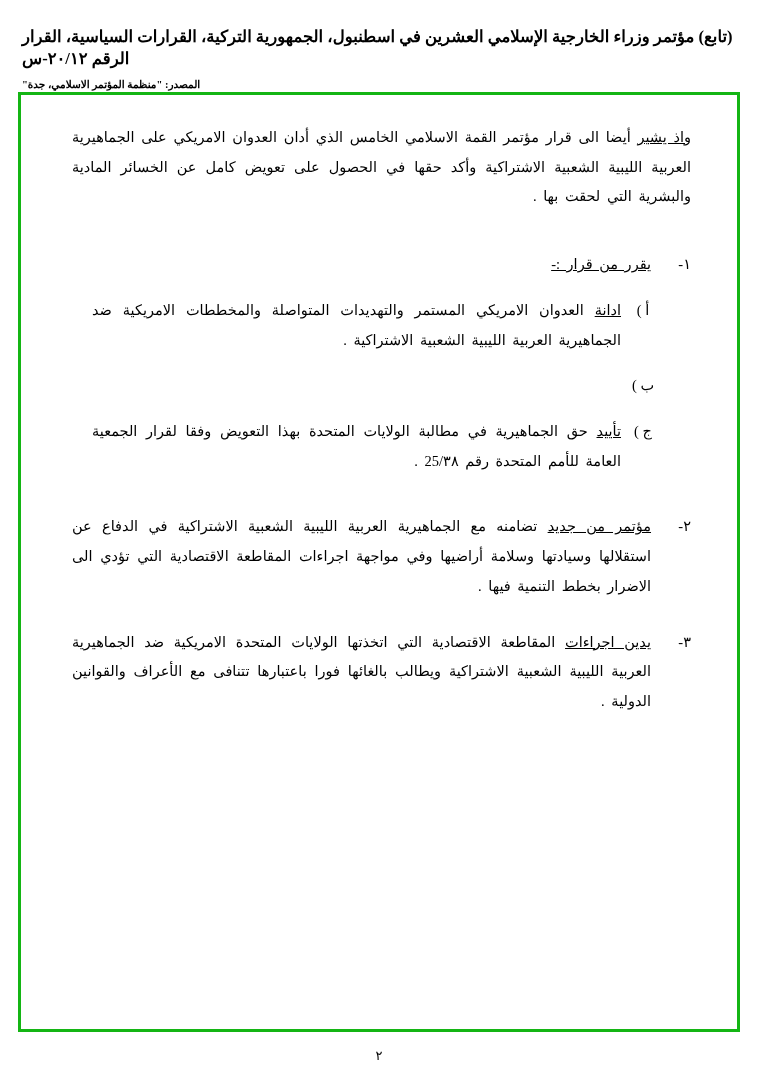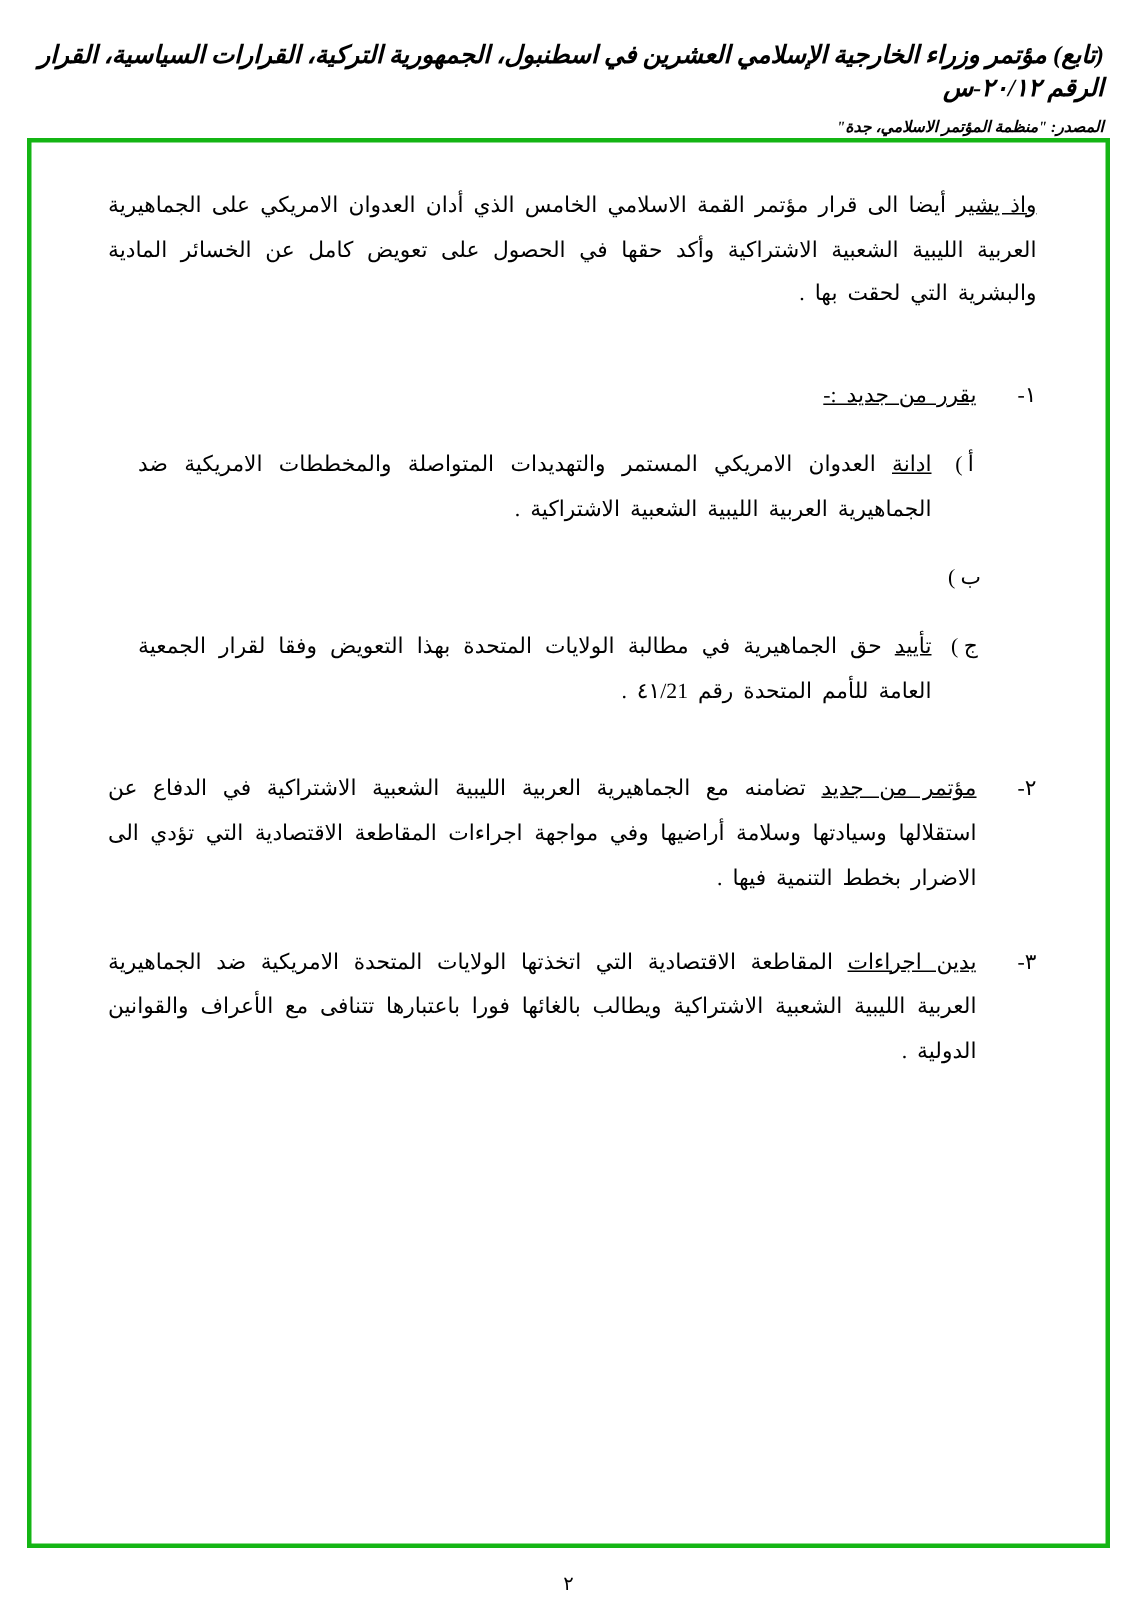--- a/index.html
+++ b/index.html
@@ -16,22 +16,21 @@
     overflow: hidden;
   }
   .page {
     width: 758px;
     height: 1078px;
     position: relative;
     box-sizing: border-box;
   }
   .header {
     padding: 26px 22px 0 22px;
-    text-align: right;
-    font-style: italic;
+    text-align: left;
   }
   .header-title {
     font-size: 16.5px;
     font-weight: bold;
     line-height: 1.35;
     direction: rtl;
     letter-spacing: 0px;
   }
   .header-source {
     margin-top: 7px;
@@ -144,39 +143,39 @@
       </div>
 
       <div class="spacer-sm"></div>
 
 
       <div class="spacer-sm"></div>
 
       <div class="numbered">
         <div class="num-marker">١-</div>
         <div class="num-body">
-          <span class="u">يقرر من جديد :-</span><span></span>
+          <span class="u">يقرر من قرار :-</span><span></span>
         </div>
       </div>
 
       <div class="lettered">
         <div class="letter-marker">أ )</div>
         <div class="letter-body">
           <span class="u">ادانة</span><span> العدوان الامريكي المستمر والتهديدات المتواصلة والمخططات الامريكية ضد الجماهيرية العربية الليبية الشعبية الاشتراكية .</span>
         </div>
       </div>
 
       <div class="lettered">
         <div class="letter-marker">ب )</div>
       </div>
 
       <div class="lettered">
         <div class="letter-marker">ج )</div>
         <div class="letter-body">
-          <span class="u">تأييد</span><span> حق الجماهيرية في مطالبة الولايات المتحدة بهذا التعويض وفقا لقرار الجمعية العامة للأمم المتحدة رقم ٤١/21 .</span>
+          <span class="u">تأييد</span><span> حق الجماهيرية في مطالبة الولايات المتحدة بهذا التعويض وفقا لقرار الجمعية العامة للأمم المتحدة رقم 25/٣٨ .</span>
         </div>
       </div>
 
       <div class="spacer-md"></div>
 
       <div class="numbered">
         <div class="num-marker">٢-</div>
         <div class="num-body">
           <span class="u">مؤتمر من جديد</span><span> تضامنه مع الجماهيرية العربية الليبية الشعبية الاشتراكية في الدفاع عن استقلالها وسيادتها وسلامة أراضيها وفي مواجهة اجراءات المقاطعة الاقتصادية التي تؤدي الى الاضرار بخطط التنمية فيها .</span>
         </div>

